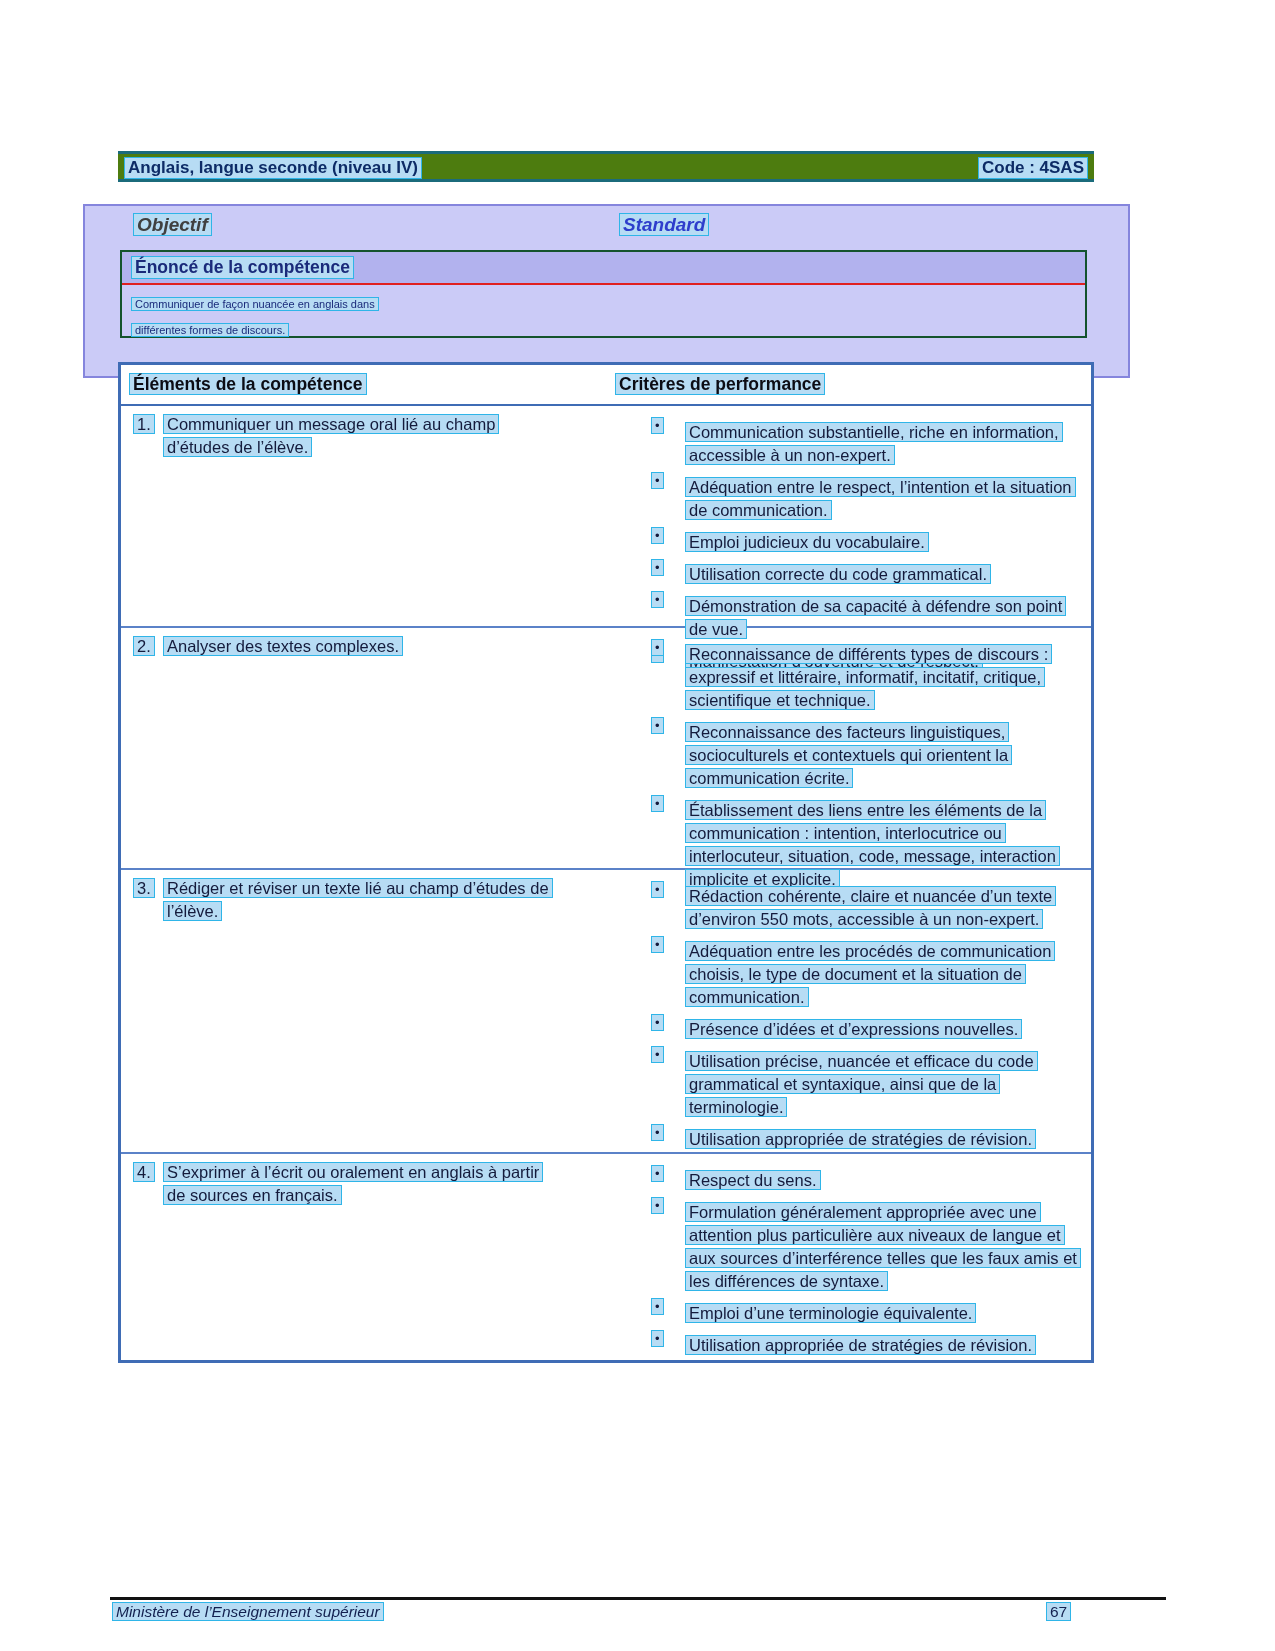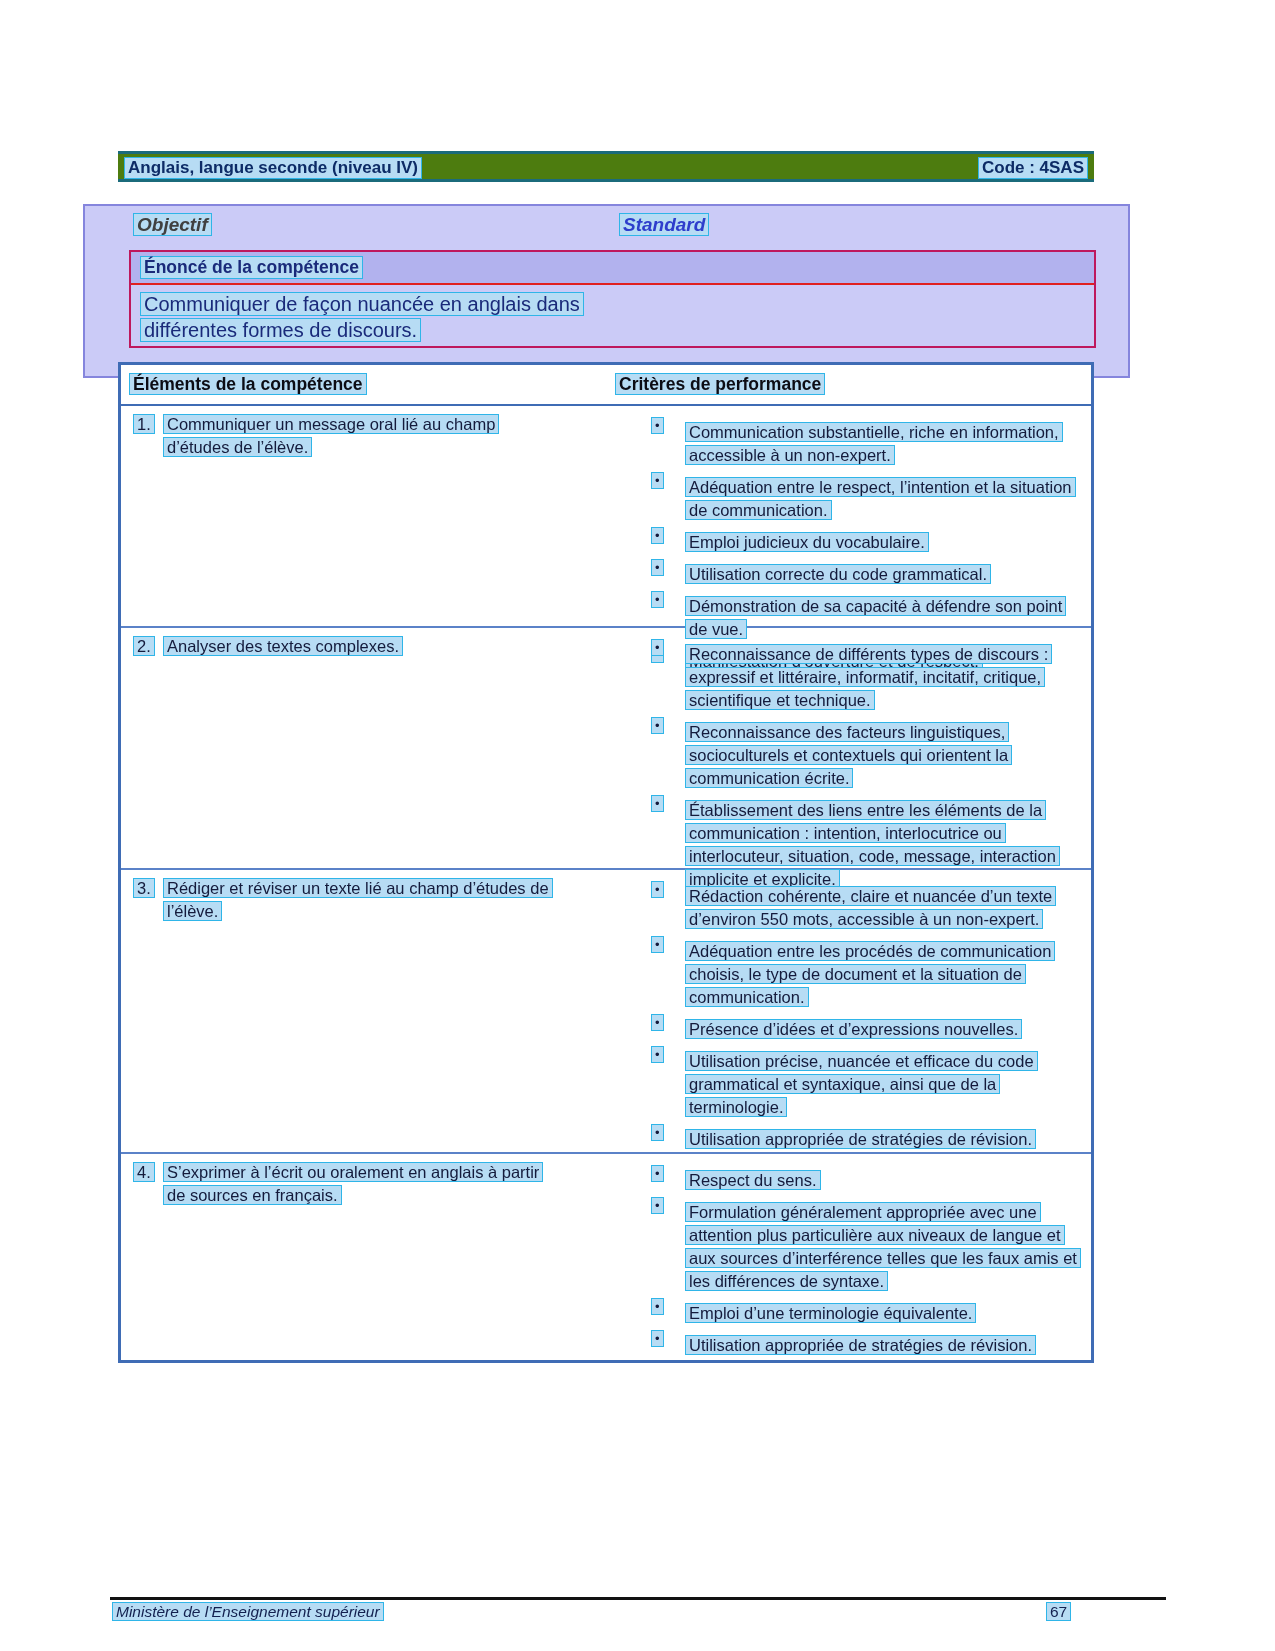--- a/index.html
+++ b/index.html
@@ -33,29 +33,29 @@
   
   .objectif-box {
     position:absolute; left:83px; top:204px; width:1047px; height:174px;
     background:#cbcbf7;
     border:2px solid #8585dd;
   }
   .os-row { position:relative; height:40px; }
   .os-objectif { position:absolute; left:48px; top:8px; font-size:19px; font-weight:bold; font-style:italic; color:#404040; }
   .os-standard { position:absolute; left:534px; top:8px; font-size:19px; font-weight:bold; font-style:italic; color:#2e3ecc; }
   .enonce-box {
-    position:absolute; left:44px; top:44px; width:967px; height:98px;
-    border:2px solid #be185d;
+    position:absolute; left:35px; top:44px; width:967px; height:88px;
+    border:2px solid #14532d;
   }
   .enonce-heading {
     height:33px; background:#b2b2ee; border-bottom:2px solid #e02020;
     display:flex; align-items:center; padding-left:9px;
     font-size:17.5px; font-weight:bold; color:#1a2a7a;
   }
-  .enonce-body { padding:7px 9px; font-size:20px; color:#1a2a7a; line-height:25px; }
+  .enonce-body { padding:7px 9px; font-size:11px; color:#1a2a7a; line-height:25px; }
   .enonce-body .line { display:block; margin-bottom:1px; }
   
   .ctable {
     position:absolute; left:118px; top:362px; width:976px; height:1001px;
     background:#ffffff;
     border:3px solid #3f6cb5;
     display:flex; flex-direction:column;
   }
   .thead {
     display:grid; grid-template-columns:494px 1fr;

